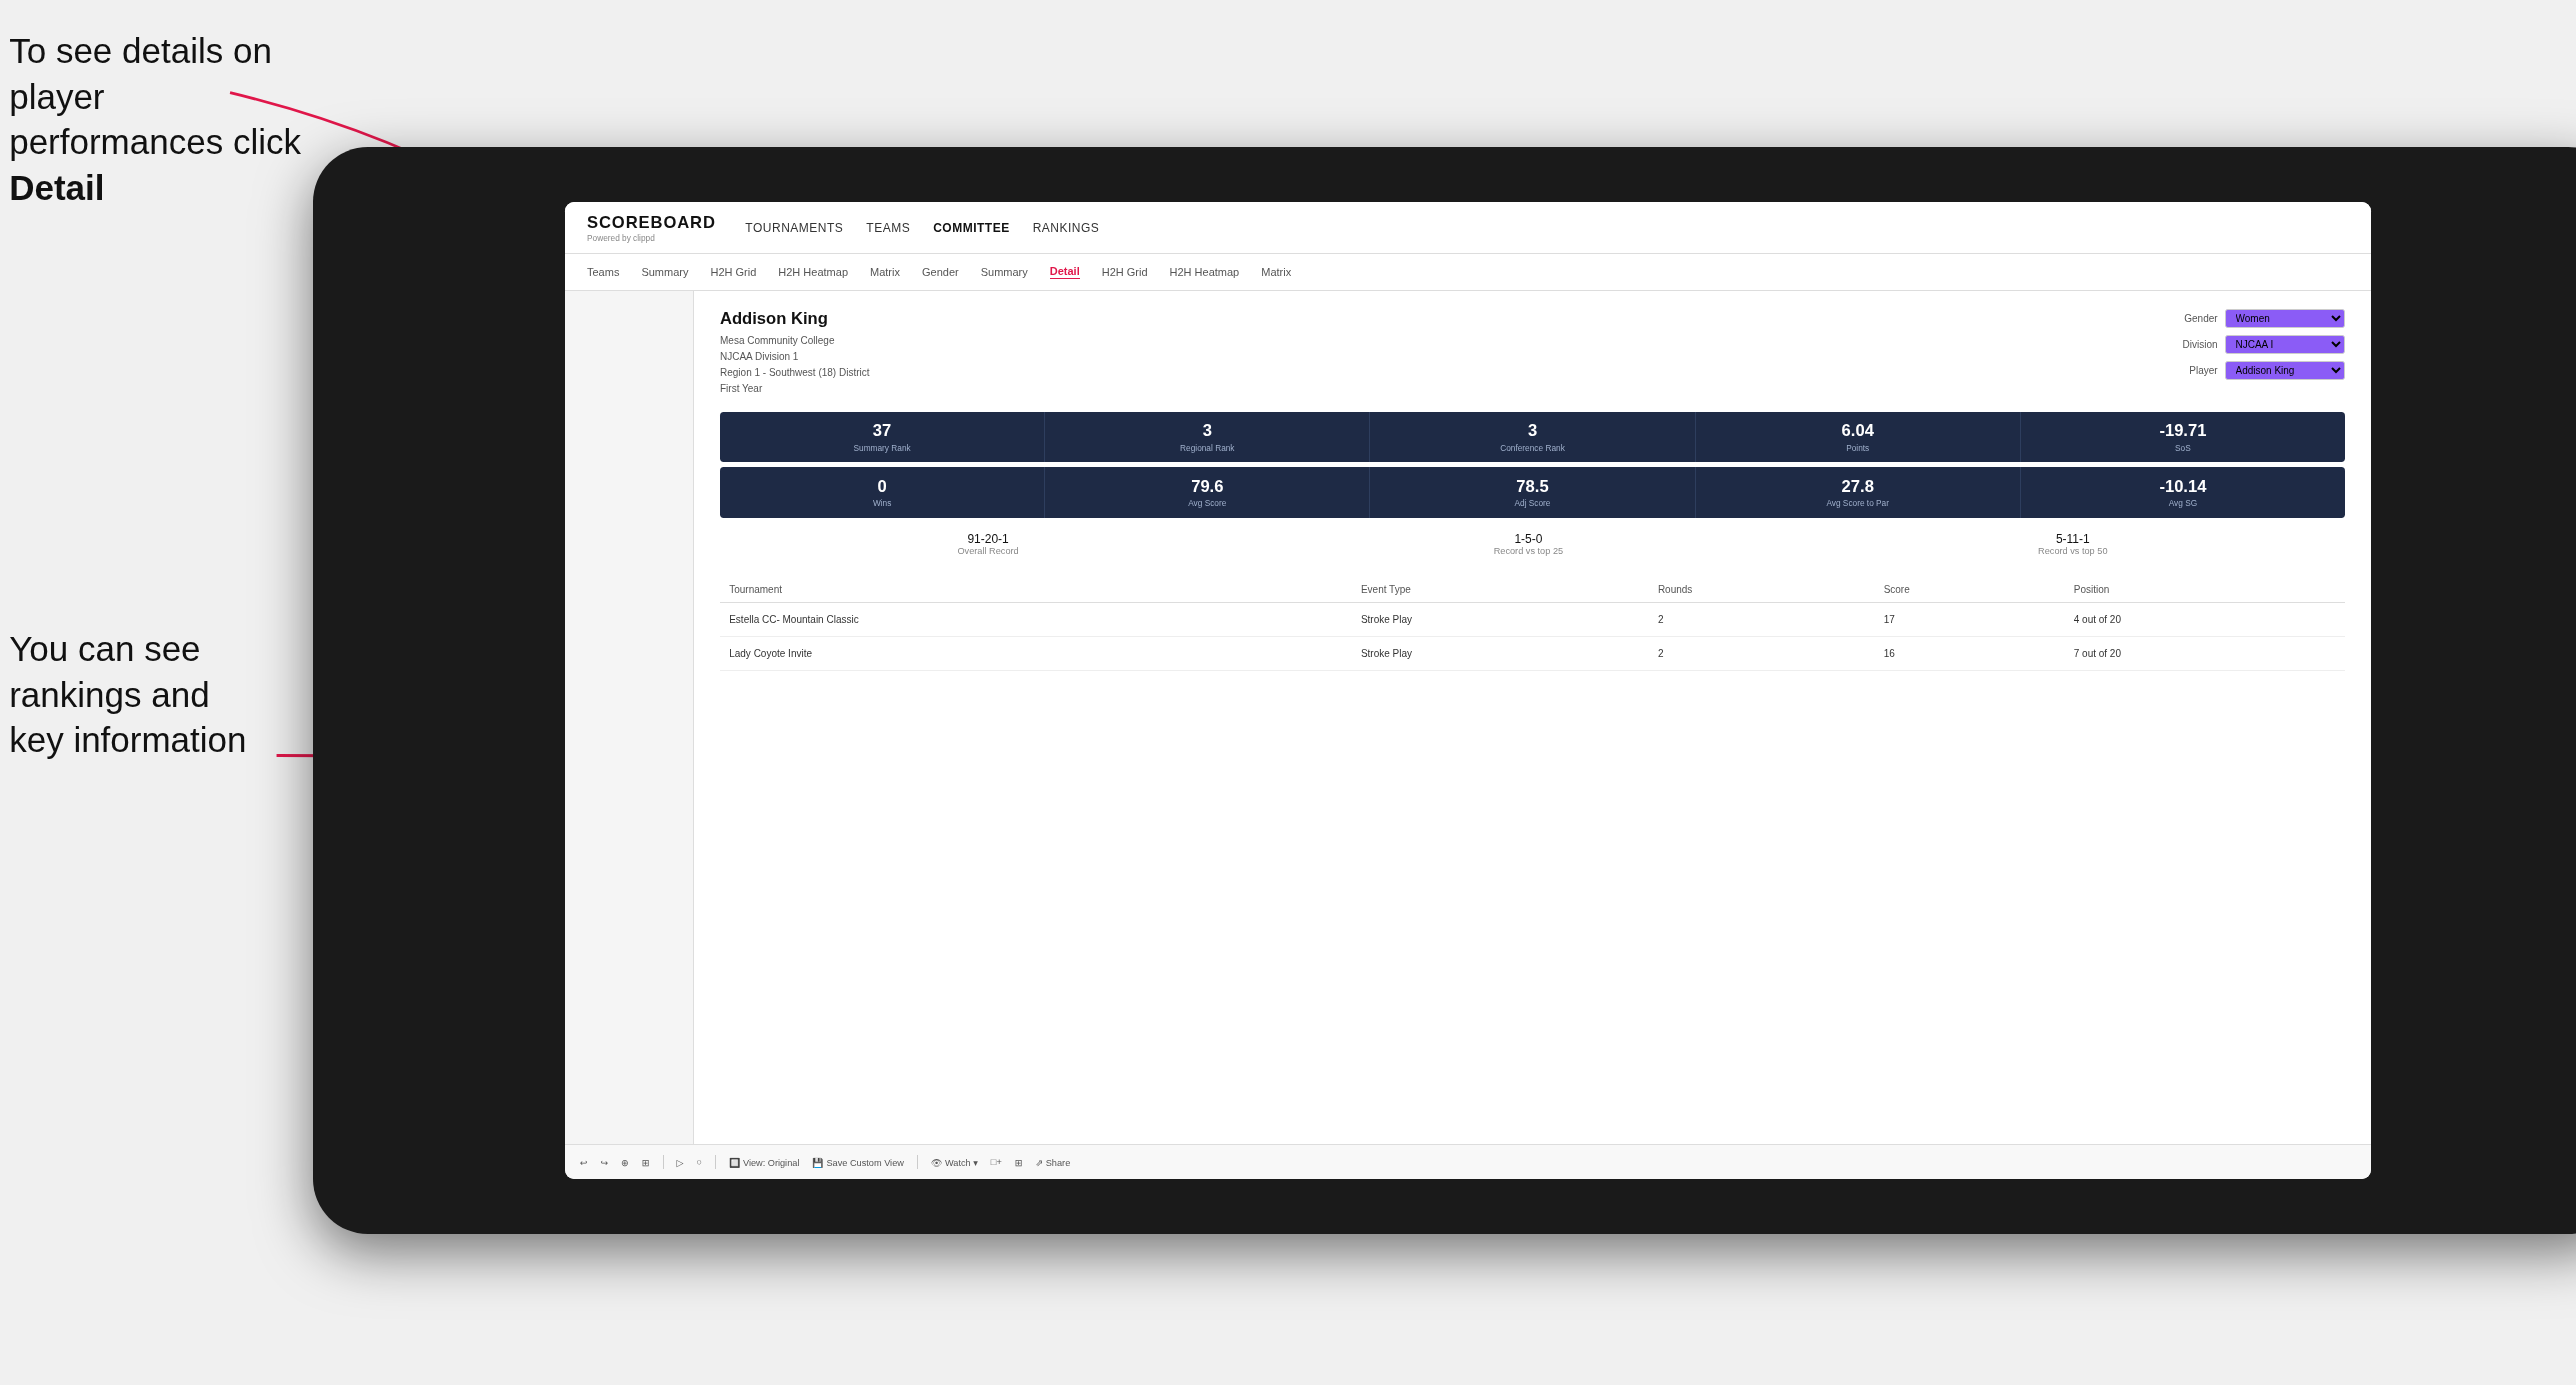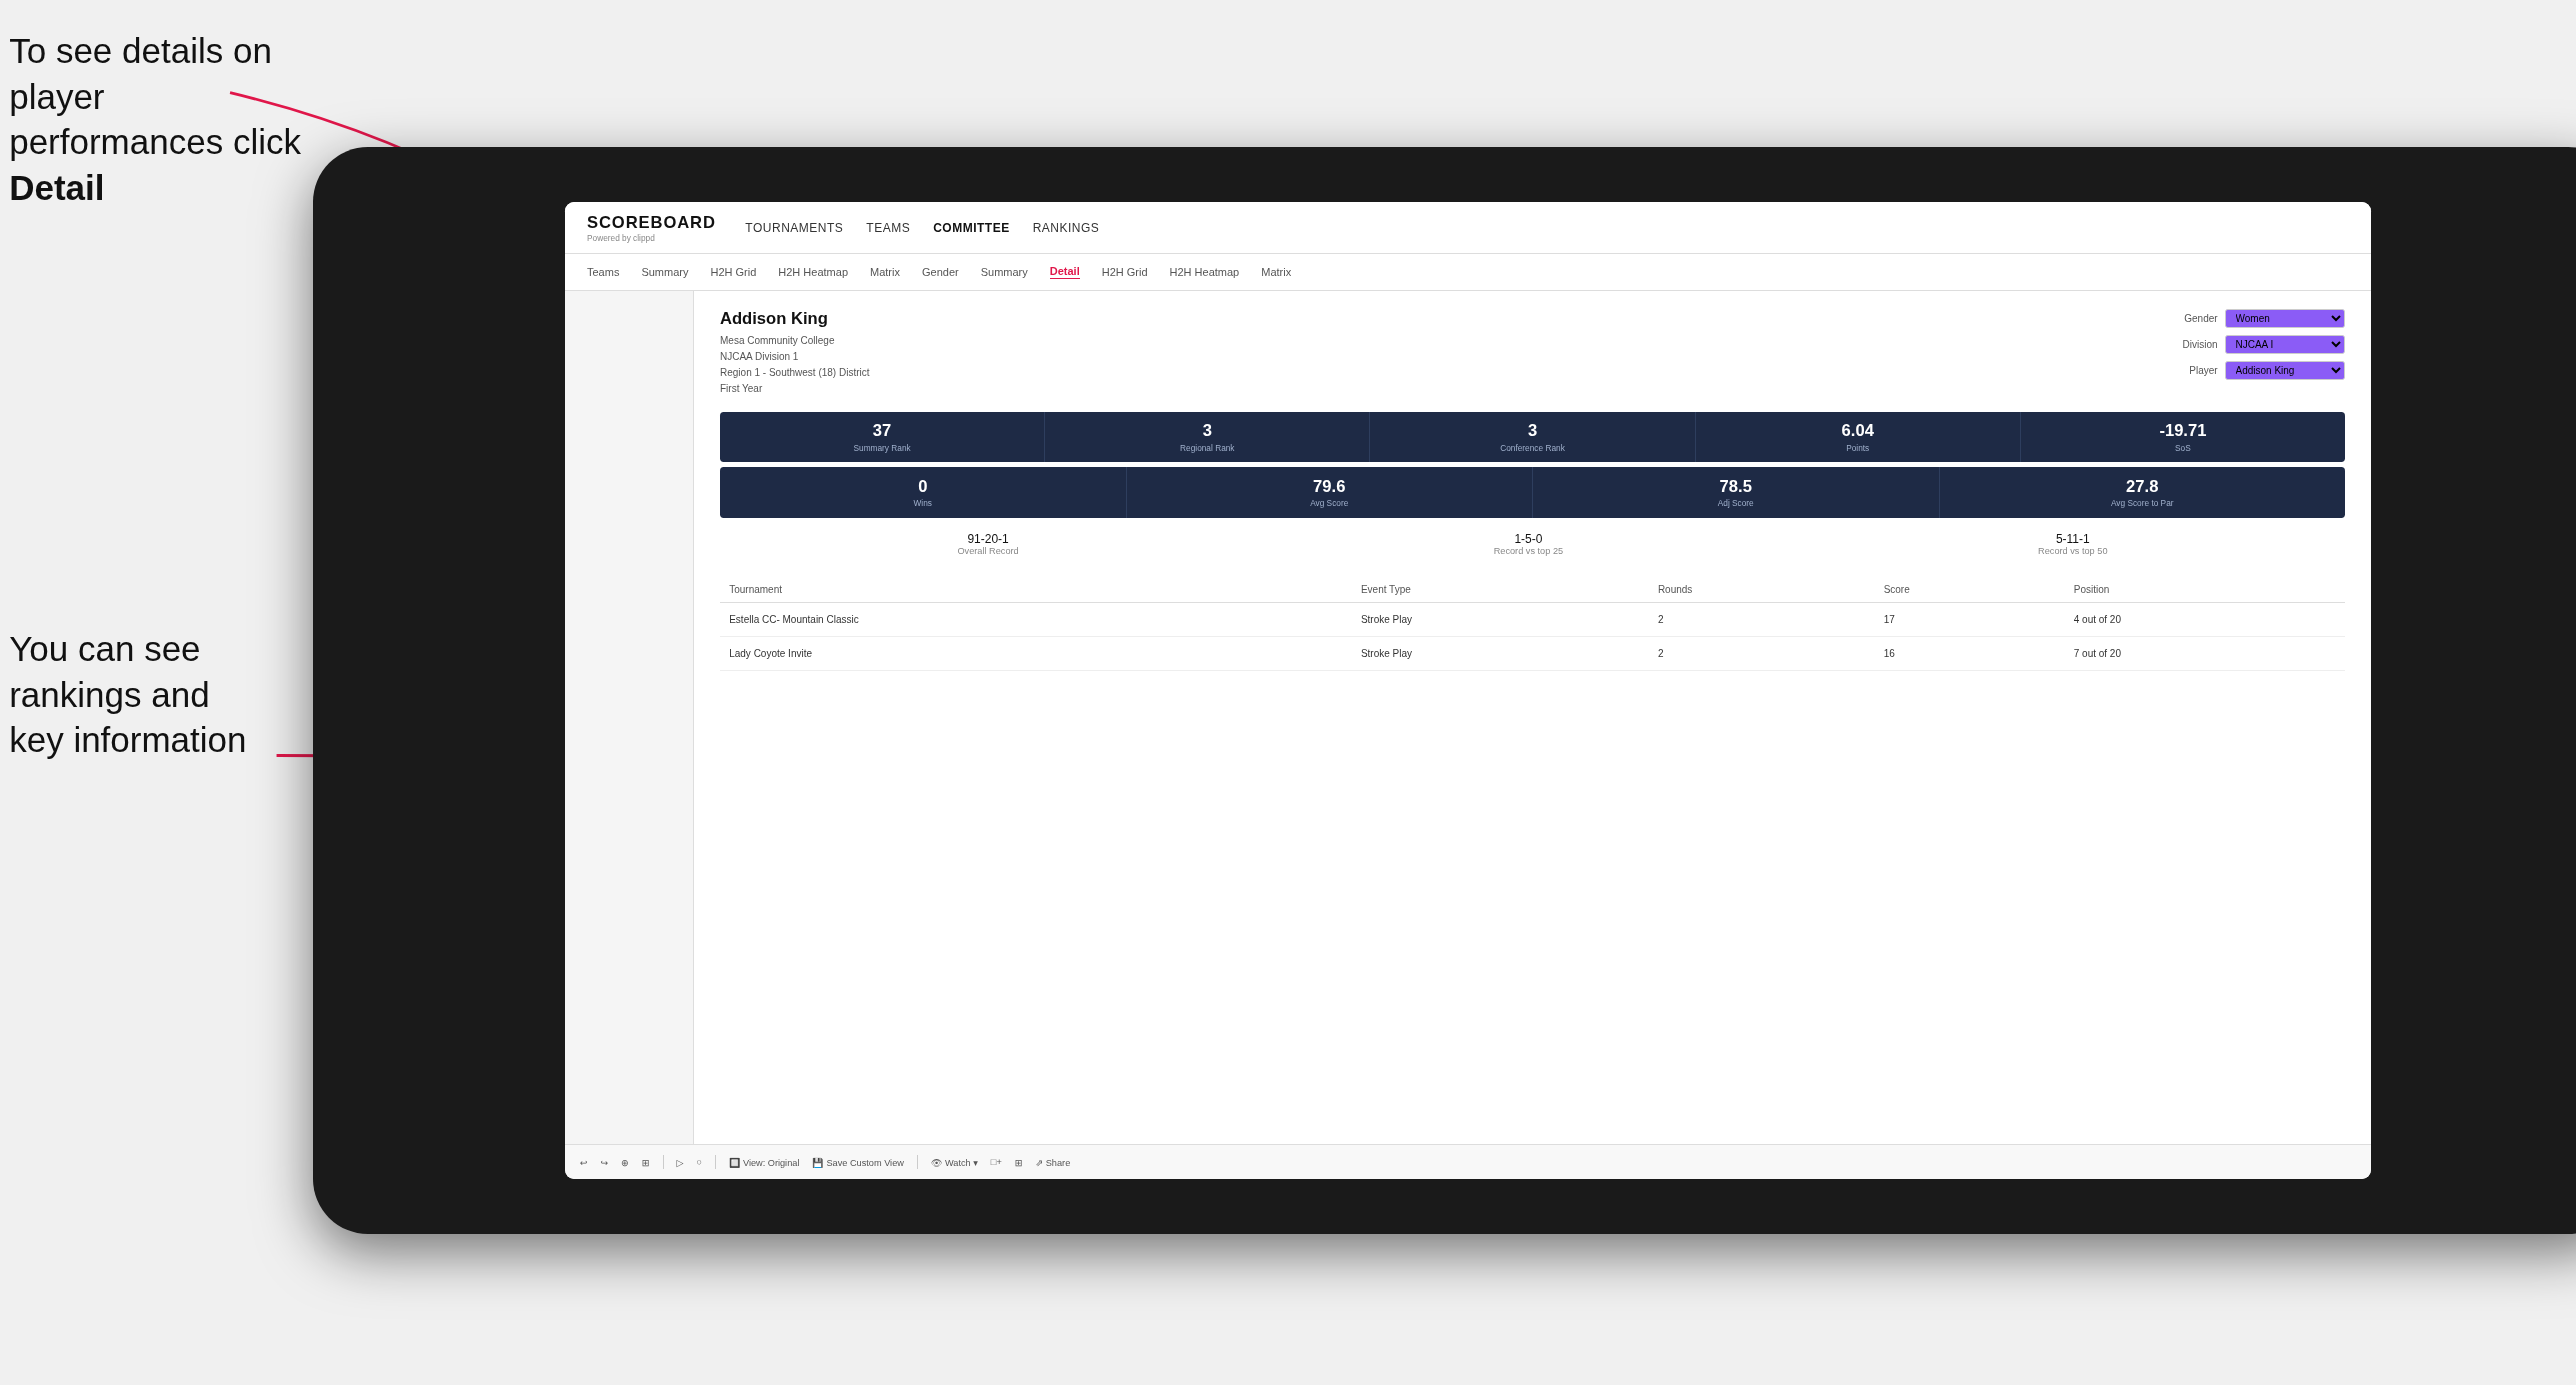--- a/index.html
+++ b/index.html
@@ -457,20 +457,24 @@
             <span class="stat-value">79.6</span>
             <span class="stat-label">Avg Score</span>
           </div>
           <div class="stat-cell">
             <span class="stat-value">78.5</span>
             <span class="stat-label">Adj Score</span>
           </div>
           <div class="stat-cell">
             <span class="stat-value">27.8</span>
             <span class="stat-label">Avg Score to Par</span>
+          </div>
+          <div class="stat-cell">
+            <span class="stat-value">-10.14</span>
+            <span class="stat-label">Avg SG</span>
           </div>
         </div>
 
         <div class="records-row">
           <div class="record-cell">
             <span class="record-value">91-20-1</span>
             <span class="record-label">Overall Record</span>
           </div>
           <div class="record-cell">
             <span class="record-value">1-5-0</span>

